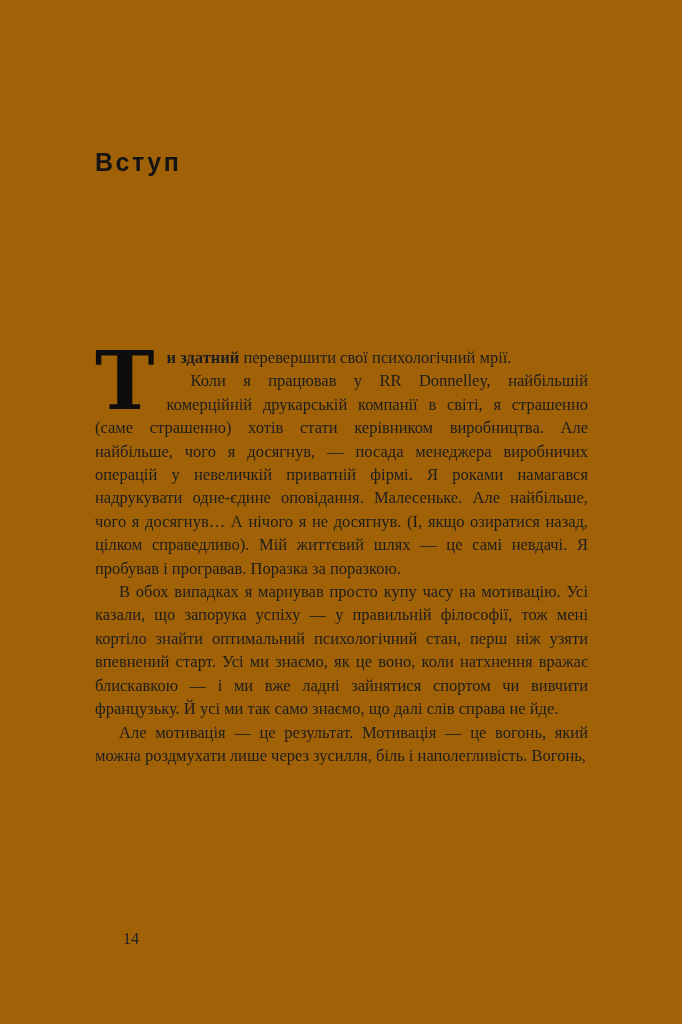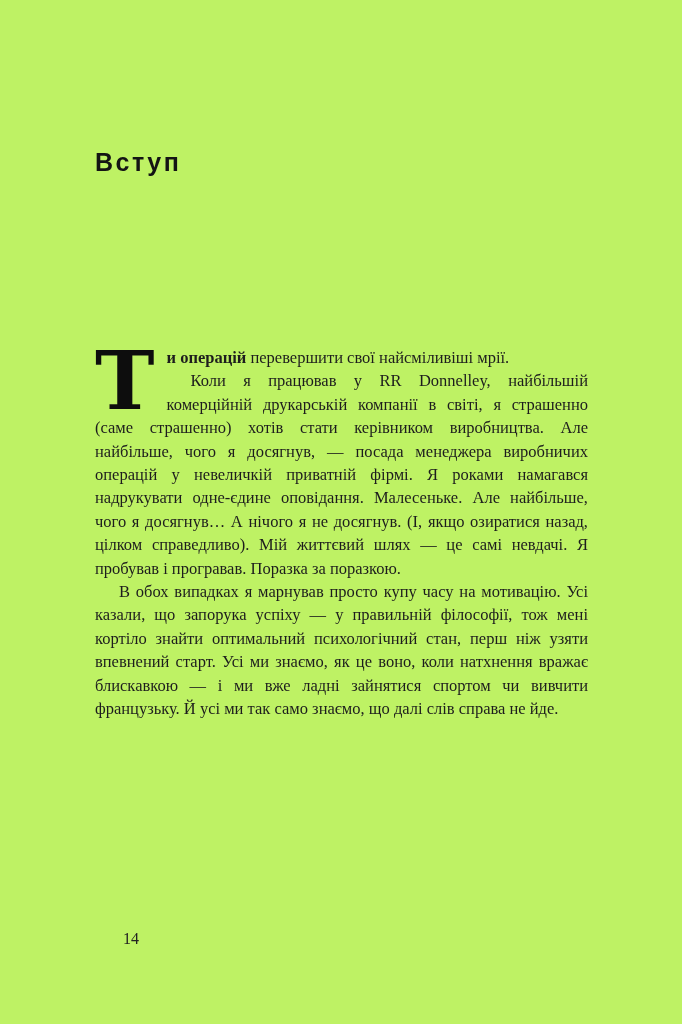--- a/index.html
+++ b/index.html
@@ -10,21 +10,21 @@
     background: #ffffff;
     font-family: "Liberation Serif", "DejaVu Serif", serif;
     color: #1b1b1b;
     overflow: hidden;
   }
 
   .page {
     position: relative;
     width: 682px;
     height: 1024px;
-    background: #bef264;
+    background: #a16207;
     padding: 0 94px 4px 95px;
   }
 
   .chapter-title {
     padding-top: 148px;
     font-family: "Liberation Sans", "DejaVu Sans", sans-serif;
     font-weight: 600;
     font-size: 25px;
     letter-spacing: 2.5px;
     color: #141414;
@@ -72,26 +72,27 @@
 <body>
 
 <div class="page">
 
   <h1 class="chapter-title">Вступ</h1>
 
   <div class="body-text">
 
     <span class="drop-cap">Т</span>
 
-    <p class="lead"><strong>и операцій</strong><span> перевершити свої найсміливіші мрії.</span></p>
+    <p class="lead"><strong>и здатний</strong><span> перевершити свої психологічний мрії.</span></p>
 
     <p class="para">Коли я працював у RR Donnelley, найбільшій комерційній друкарській компанії в світі, я страшенно (саме страшенно) хотів стати керівником виробництва. Але найбільше, чого я досягнув, — посада менеджера виробничих операцій у невеличкій приватній фірмі. Я роками намагався надрукувати одне-єдине оповідання. Малесеньке. Але найбільше, чого я досягнув… А нічого я не досягнув. (І, якщо озиратися назад, цілком справедливо). Мій життєвий шлях — це самі невдачі. Я пробував і програвав. Поразка за поразкою.</p>
 
 
     <p class="para">В обох випадках я марнував просто купу часу на мотивацію. Усі казали, що запорука успіху — у правильній філософії, тож мені кортіло знайти оптимальний психологічний стан, перш ніж узяти впевнений старт. Усі ми знаємо, як це воно, коли натхнення вражає блискавкою — і ми вже ладні зайнятися спортом чи вивчити французьку. Й усі ми так само знаємо, що далі слів справа не йде.</p>
 
 
+    <p class="para">Але мотивація — це результат. Мотивація — це вогонь, який можна роздмухати лише через зусилля, біль і наполегливість. Вогонь,</p>
 
   </div>
 
   <div class="page-number">14</div>
 
 </div>
 
 </body></html>

